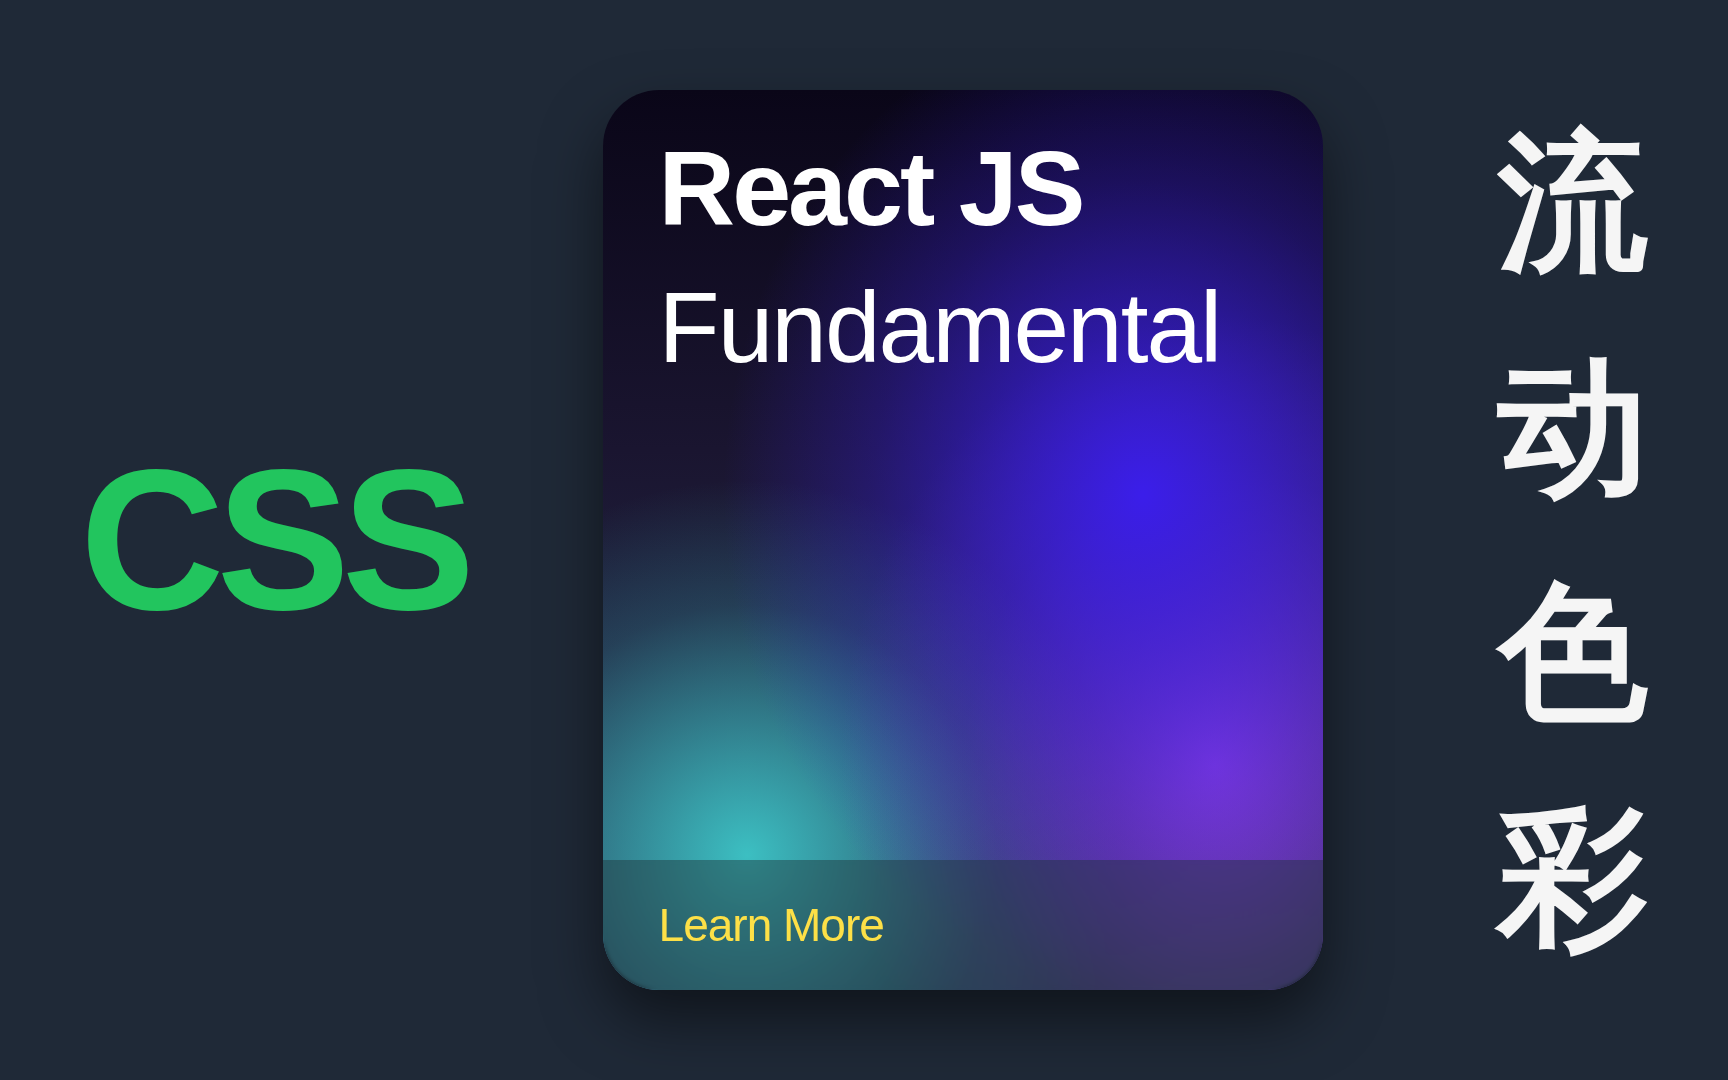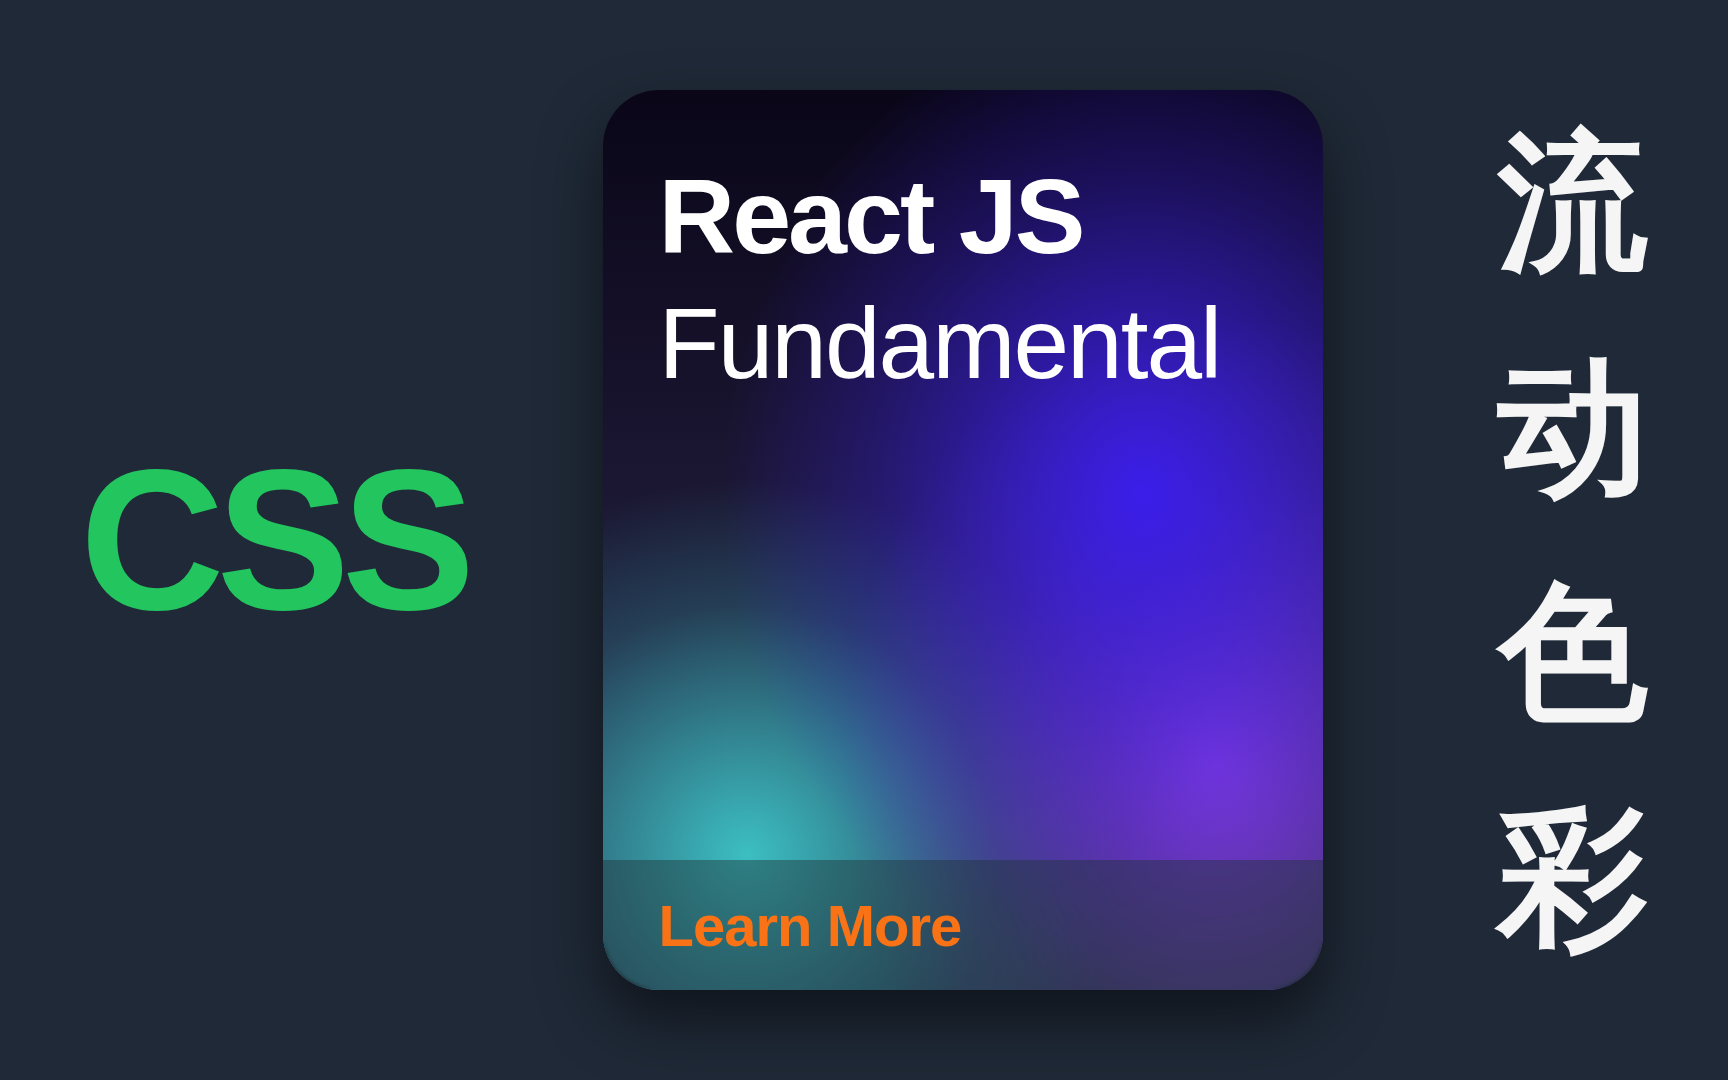--- a/index.html
+++ b/index.html
@@ -44,58 +44,58 @@
       background: 
         radial-gradient(ellipse 600px 700px at 75% 45%, #3b1eea 0%, rgba(59, 30, 234, 0.3) 45%, transparent 70%),
         radial-gradient(ellipse 500px 600px at 85% 75%, #8b3fd6 0%, rgba(139, 63, 214, 0.2) 50%, transparent 75%),
         radial-gradient(ellipse 500px 500px at 20% 85%, #3cbfc2 0%, rgba(60, 191, 194, 0.2) 50%, transparent 75%),
         linear-gradient(180deg, #0a0618 0%, #1a1530 40%, #2a3555 100%);
     }
     
     .card-content {
       position: relative;
       z-index: 2;
-      padding: 68px 56px 0 56px;
+      padding: 40px 56px 0 56px;
     }
     
     .card-title {
       color: #ffffff;
       font-size: 106px;
       font-weight: 700;
       letter-spacing: -3px;
       line-height: 1.1;
     }
     
     .card-subtitle {
       color: #ffffff;
       font-size: 100px;
       font-weight: 400;
       letter-spacing: -2px;
       line-height: 1.2;
-      margin-top: 8px;
+      margin-top: 20px;
     }
     
     .card-footer {
       position: absolute;
       bottom: 0;
       left: 0;
       right: 0;
       height: 130px;
       background: rgba(30, 50, 55, 0.45);
       backdrop-filter: blur(2px);
       display: flex;
       align-items: center;
       padding: 0 56px;
       z-index: 3;
     }
     
     .card-footer-text {
-      color: #f97316;
-      font-size: 58px;
-      font-weight: 700;
+      color: #fde047;
+      font-size: 46px;
+      font-weight: 400;
       letter-spacing: -1px;
     }
     
     .right-label {
       color: #f5f5f5;
       font-size: 150px;
       font-weight: 700;
       writing-mode: horizontal-tb;
       display: flex;
       flex-direction: column;

